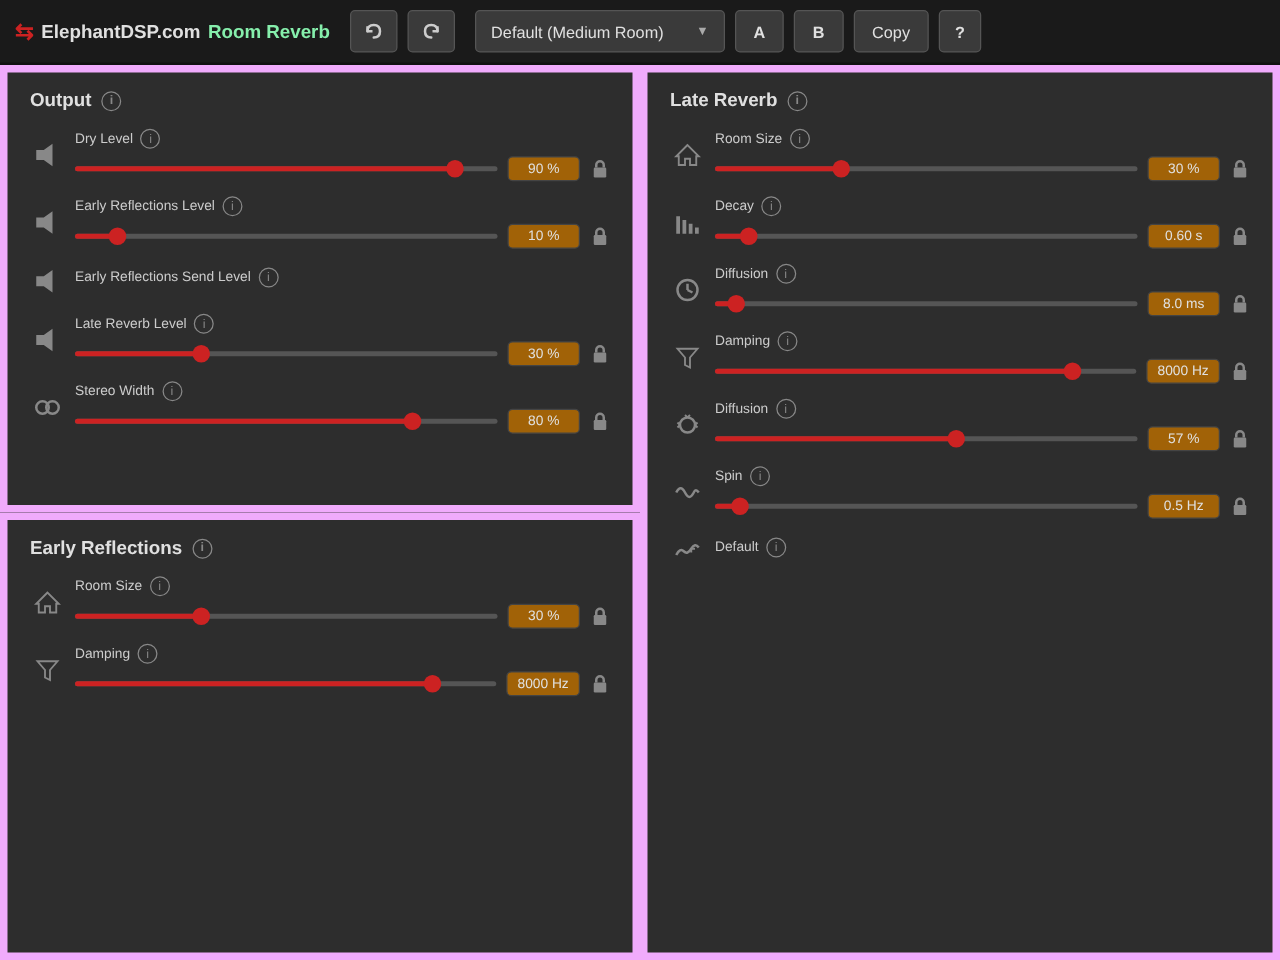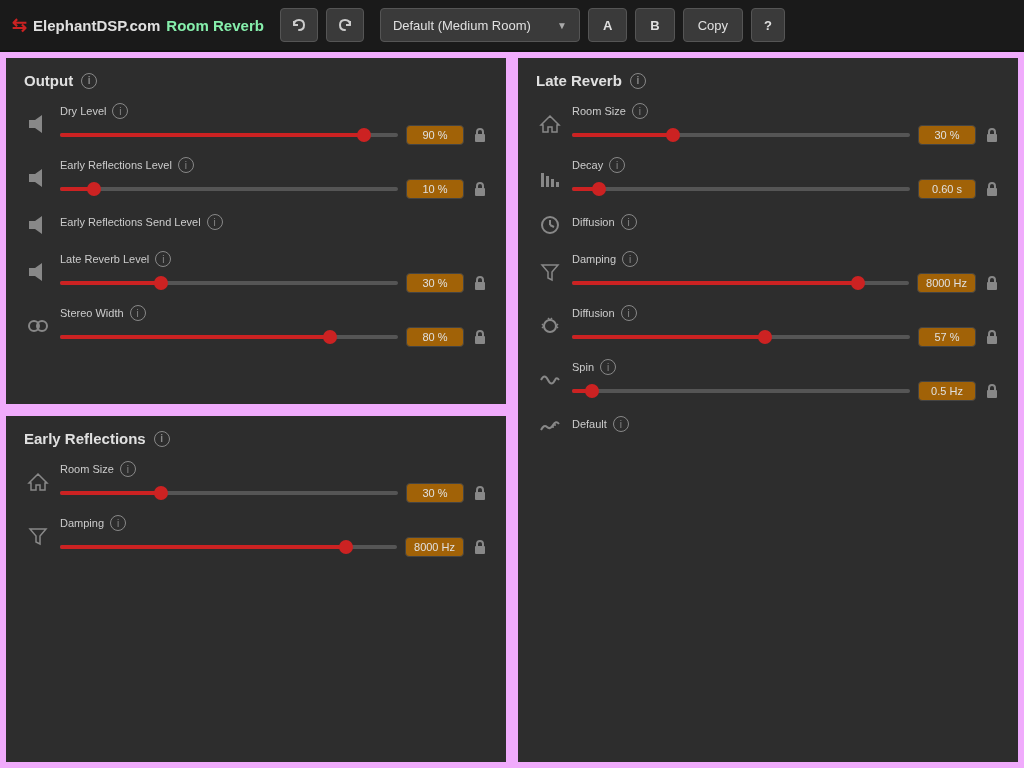--- a/index.html
+++ b/index.html
@@ -476,20 +476,33 @@
           <circle cx="11" cy="11" r="8" stroke="#888" stroke-width="2" fill="none"></circle>
           <line x1="11" y1="6" x2="11" y2="11" stroke="#888" stroke-width="2"></line>
           <line x1="11" y1="11" x2="15" y2="13" stroke="#888" stroke-width="2"></line>
         </svg>
       </div>
       <div class="slider-section">
         <div class="slider-label">
           <span>Diffusion</span>
           <span class="info-icon">i</span>
         </div>
+        <div class="slider-track-container">
+          <div class="slider-track">
+            <div class="slider-fill" style="width:5%"></div>
+            <div class="slider-thumb" style="left:5%"></div>
+          </div>
+          <div class="slider-value">8.0 ms</div>
+          <div class="lock-icon">
+            <svg width="14" height="16" viewBox="0 0 14 16">
+                <rect x="2" y="7" width="10" height="8" rx="1" fill="#888"></rect>
+                <path d="M4 7V5a3 3 0 016 0v2" stroke="#888" stroke-width="2" fill="none"></path>
+              </svg>
+          </div>
+        </div>
       </div>
     </div>
 
     <div class="slider-row">
       <div class="slider-icon">
         <svg width="22" height="22" viewBox="0 0 22 22">
           <polygon points="3,4 19,4 13,11 13,19 9,17 9,11" stroke="#888" stroke-width="1.5" fill="none"></polygon>
         </svg>
       </div>
       <div class="slider-section">

